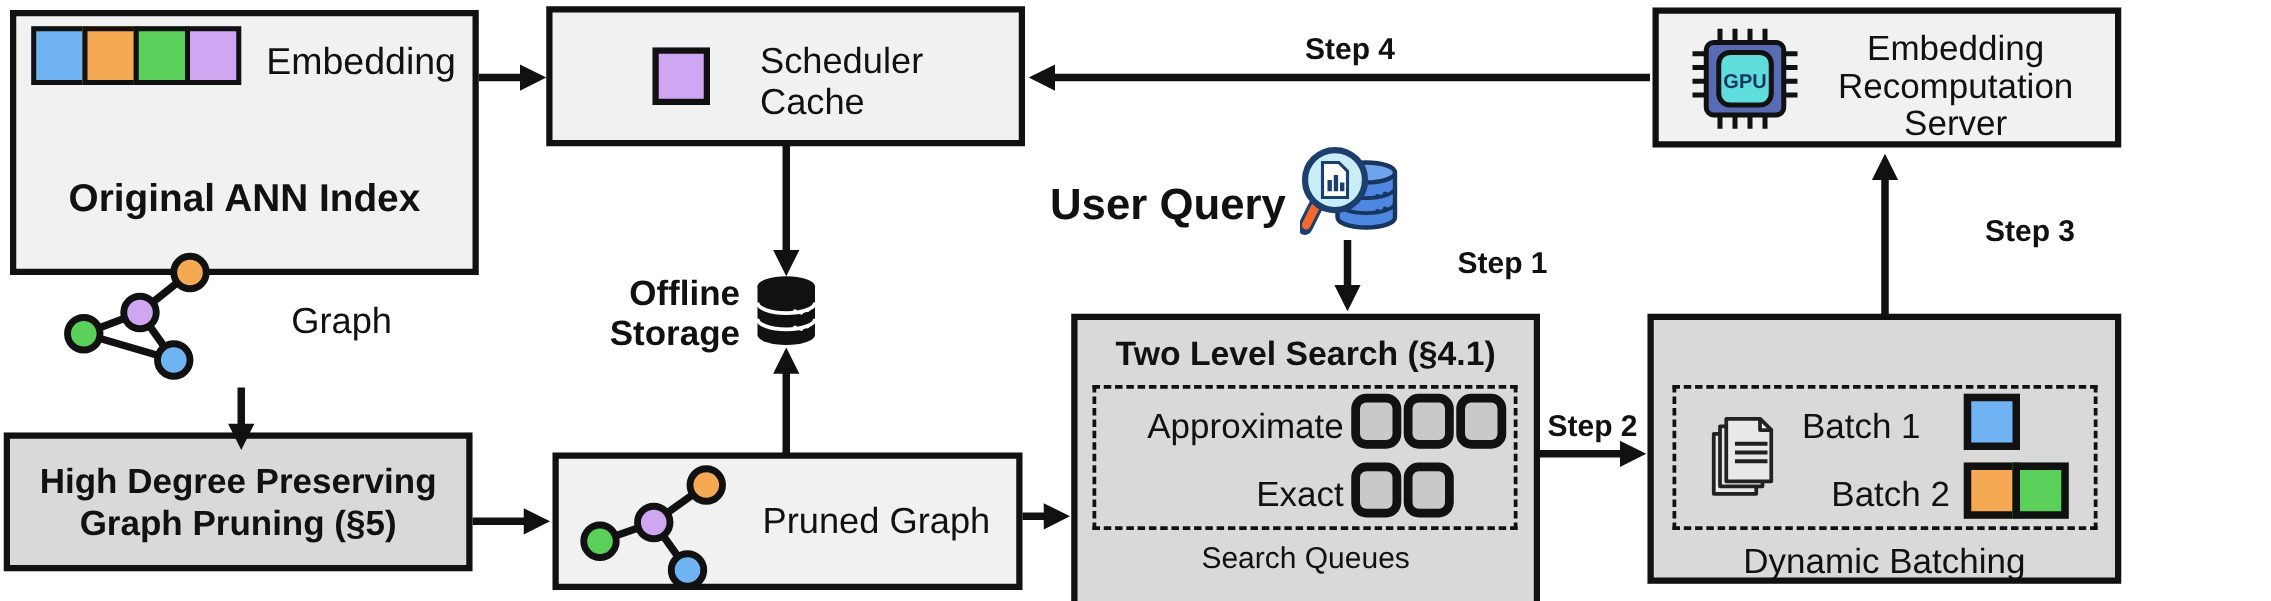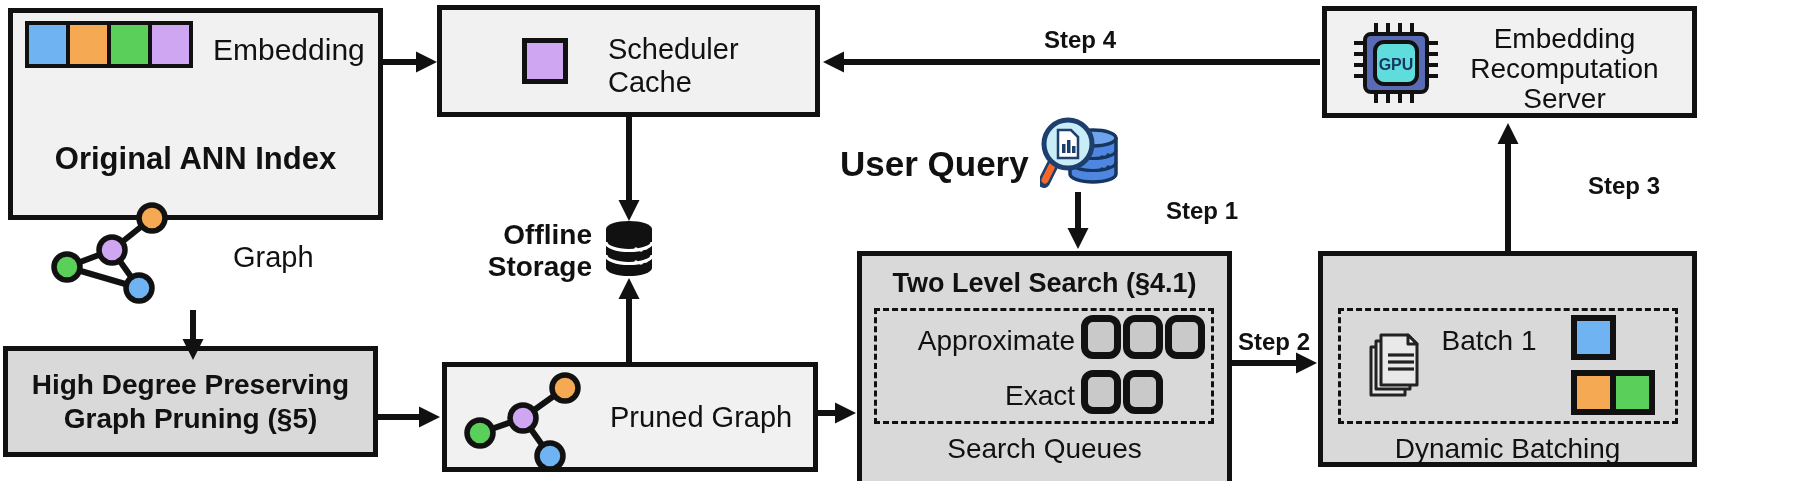--- a/index.html
+++ b/index.html
@@ -149,21 +149,21 @@
     <div class="qrow" style="left:219px;top:59px;">
       <div class="qsq"></div>
       <div class="qsq"></div>
       <div class="qsq"></div>
     </div>
     <div class="lbl nw" style="left:23px;top:124px;width:190px;font-size:28px;text-align:right;">Exact</div>
     <div class="qrow" style="left:219px;top:114px;">
       <div class="qsq"></div>
       <div class="qsq"></div>
     </div>
-    <div class="lbl ctr nw" style="top:177px;font-size:28px;">Search Queues</div>
+    <div class="lbl ctr nw" style="top:177px;font-size:24px;">Search Queues</div>
   </div>
 
   <div class="box dark" style="left:1318px;top:251px;width:379px;height:216px;">
     <div class="dashed" style="left:15px;top:52px;width:340px;height:116px;"></div>
     <svg style="position:absolute;left:43px;top:75px;" width="56" height="66" viewBox="0 0 56 66">
       <g fill="#E9E9E9" stroke="#222" stroke-width="3" stroke-linejoin="round">
         <path d="M5 14 h26 l8 8 v40 h-34 z" transform="translate(0,2)"></path>
         <path d="M10 9 h26 l8 8 v40 h-34 z" transform="translate(0,1)"></path>
         <path d="M15 4 h27 l9 9 v41 h-36 z"></path>
         <path d="M42 4 l9 9 h-9 z" fill="#fff"></path>
@@ -171,20 +171,21 @@
       <g stroke="#222" stroke-width="3.2">
         <line x1="22" y1="24" x2="48" y2="24"></line>
         <line x1="22" y1="31" x2="48" y2="31"></line>
         <line x1="22" y1="38" x2="48" y2="38"></line>
       </g>
     </svg>
     <div class="lbl nw" style="left:95px;top:69px;width:142px;font-size:28px;text-align:center;">Batch 1</div>
     <div class="brow" style="left:248px;top:59px;">
       <div class="bsq sq-blue"></div>
     </div>
+    <div class="lbl nw" style="left:95px;top:124px;width:142px;font-size:28px;text-align:right;">Batch 2</div>
     <div class="brow" style="left:248px;top:114px;">
       <div class="bsq sq-orange"></div>
       <div class="bsq sq-green"></div>
     </div>
     <div class="lbl ctr nw" style="top:177px;font-size:28px;">Dynamic Batching</div>
   </div>
 
   <div class="box dark" style="left:3px;top:346px;width:375px;height:111px;display:flex;align-items:center;justify-content:center;">
     <div class="b" style="width:352px;text-align:center;font-size:28px;line-height:1.2;">High Degree Preserving Graph Pruning (§5)</div>
   </div>

